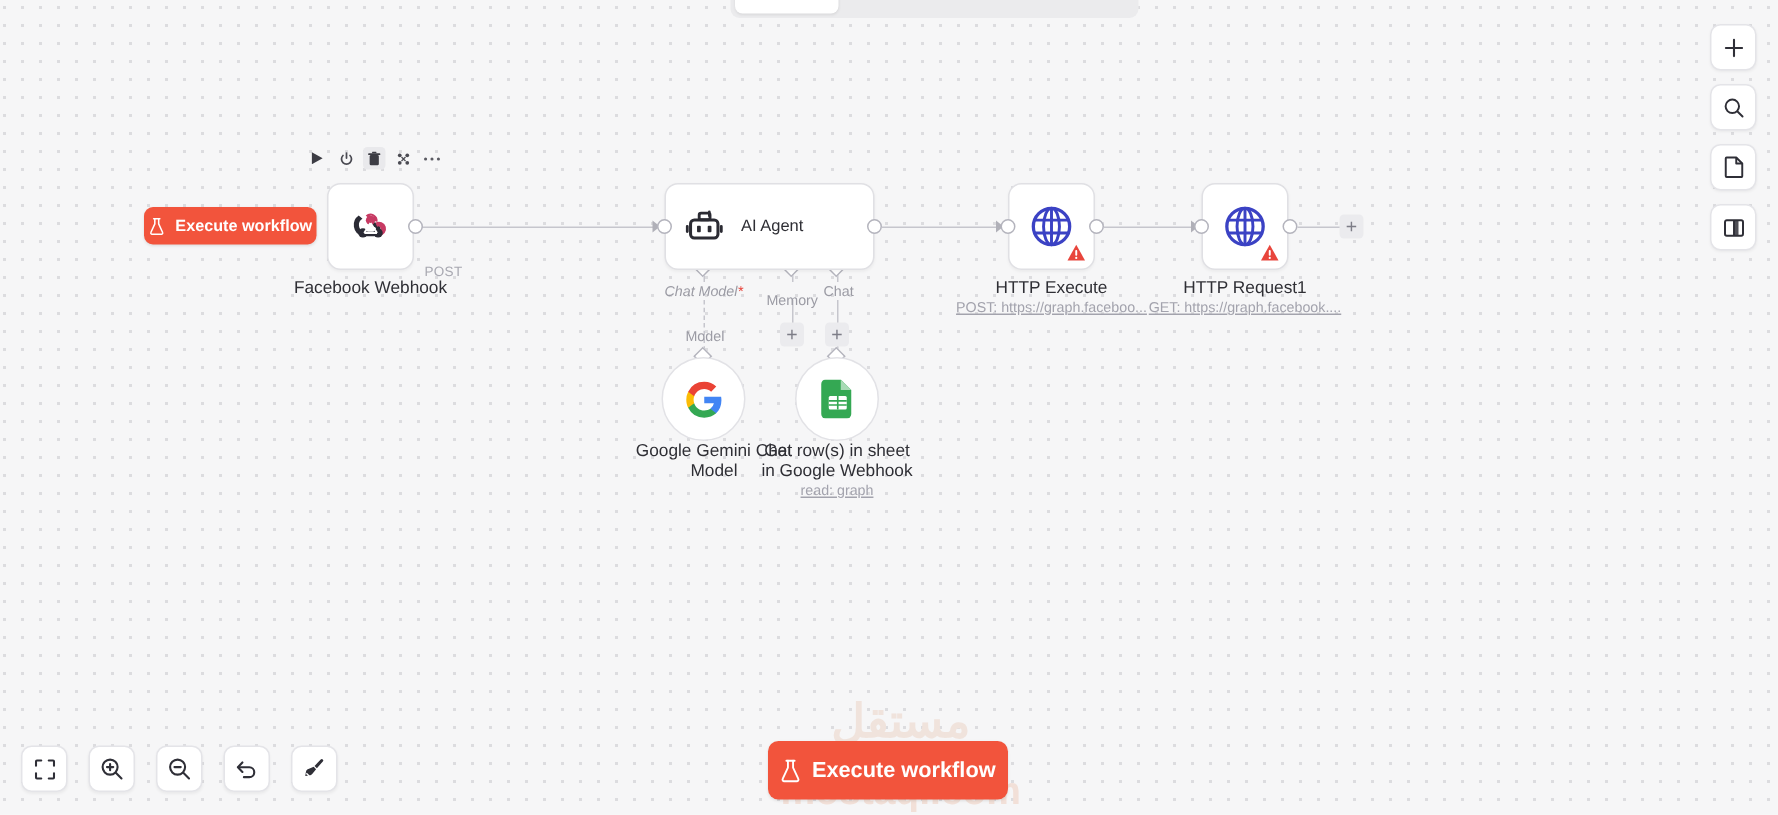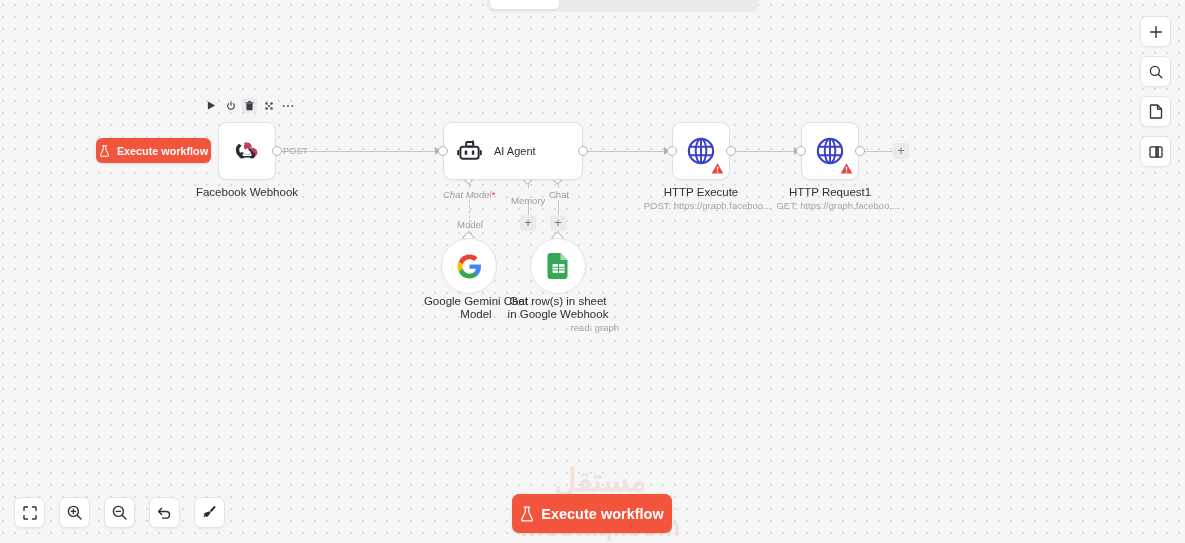--- a/index.html
+++ b/index.html
@@ -68,23 +68,24 @@
     width: 56px; height: 56px; border-radius: 50%;
     display:flex; align-items:center; justify-content:center;
     background:#fff; border:1px solid #e2e2e6;
   }
   .node-title {
     position: absolute; text-align: center;
     font-size: 11.5px; color: #2f2f35; line-height: 12.5px;
     white-space: pre-line;
   }
   .node-sub {
-    position: absolute; text-align: right;
+    position: absolute; text-align: center;
     font-size: 9.5px; color: #a3a3ad; line-height: 11px;
     white-space: nowrap;
+    text-decoration: underline;
   }
   .agent-label { font-size: 11px; color: #2f2f35; }
 
   
   .ep {
     position:absolute; width:10px; height:10px; border-radius:50%;
     background:#fff; border:1.6px solid #b4b4bd;
   }
   .edge { position:absolute; height:1.2px; background:#c6c6cd; }
   .edge-v { position:absolute; width:1.2px; background:#c6c6cd; }
@@ -110,20 +111,21 @@
   }
   .req-star { color:#e8453c; }
 
   
   .warn { position:absolute; right:5px; bottom:4px; width:13px; height:13px; }
 
   
   .edge-tag {
     position:absolute; font-size:9px; color:#a8a8b1; background:transparent;
     letter-spacing:.2px;
+    margin-top:30px;
   }
 
   
   .exec-btn {
     position:absolute;
     background:#f2543c; color:#fff; border:none; border-radius:6px;
     display:flex; align-items:center; justify-content:center; gap:7px;
     font-size:11.5px; font-weight:600; cursor:pointer;
     box-shadow: 0 1px 2px rgba(0,0,0,.10);
   }
@@ -310,21 +312,21 @@
     </svg>
     <svg class="warn" viewBox="0 0 14 13">
       <path d="M7 .8 13.3 12 H.7z" fill="#e8453c"></path>
       <rect x="6.3" y="4.6" width="1.4" height="4" rx=".6" fill="#fff"></rect>
       <circle cx="7" cy="10.2" r=".8" fill="#fff"></circle>
     </svg>
   </div>
   <div class="ep" style="left:796px; top:146px;"></div>
   <div class="ep" style="left:855px; top:146px;"></div>
   <div class="node-title" style="left:760px; top:186px; width:140px;">HTTP Request1</div>
-  <div class="node-sub" style="left:760px; top:200px; width:140px;">GET: https://graph.faceboo....</div>
+  <div class="node-sub" style="left:760px; top:200px; width:140px;">GET: https://graph.facebook....</div>
 
   <div class="node-round" style="position:absolute; left:441px; top:238px;">
     <svg width="25" height="25" viewBox="0 0 24 24">
       <path d="M23 12.25c0-.78-.07-1.53-.2-2.25H12v4.26h6.17a5.28 5.28 0 0 1-2.29 3.46v2.88h3.7C21.74 18.64 23 15.72 23 12.25z" fill="#4285f4"></path>
       <path d="M12 23.5c3.1 0 5.7-1.03 7.6-2.8l-3.7-2.88c-1.03.69-2.34 1.1-3.9 1.1-3 0-5.54-2.02-6.45-4.74H1.7v2.97A11.5 11.5 0 0 0 12 23.5z" fill="#34a853"></path>
       <path d="M5.55 14.18A6.9 6.9 0 0 1 5.18 12c0-.76.13-1.5.37-2.18V6.85H1.7A11.5 11.5 0 0 0 .5 12c0 1.86.45 3.6 1.2 5.15z" fill="#fbbc05"></path>
       <path d="M12 5.08c1.69 0 3.2.58 4.4 1.72l3.28-3.28C17.7 1.62 15.1.5 12 .5A11.5 11.5 0 0 0 1.7 6.85l3.85 2.97C6.46 7.1 9 5.08 12 5.08z" fill="#ea4335"></path>
     </svg>
   </div>
   <div class="node-title" style="left:415px; top:295px; width:122px;">Google Gemini Chat

